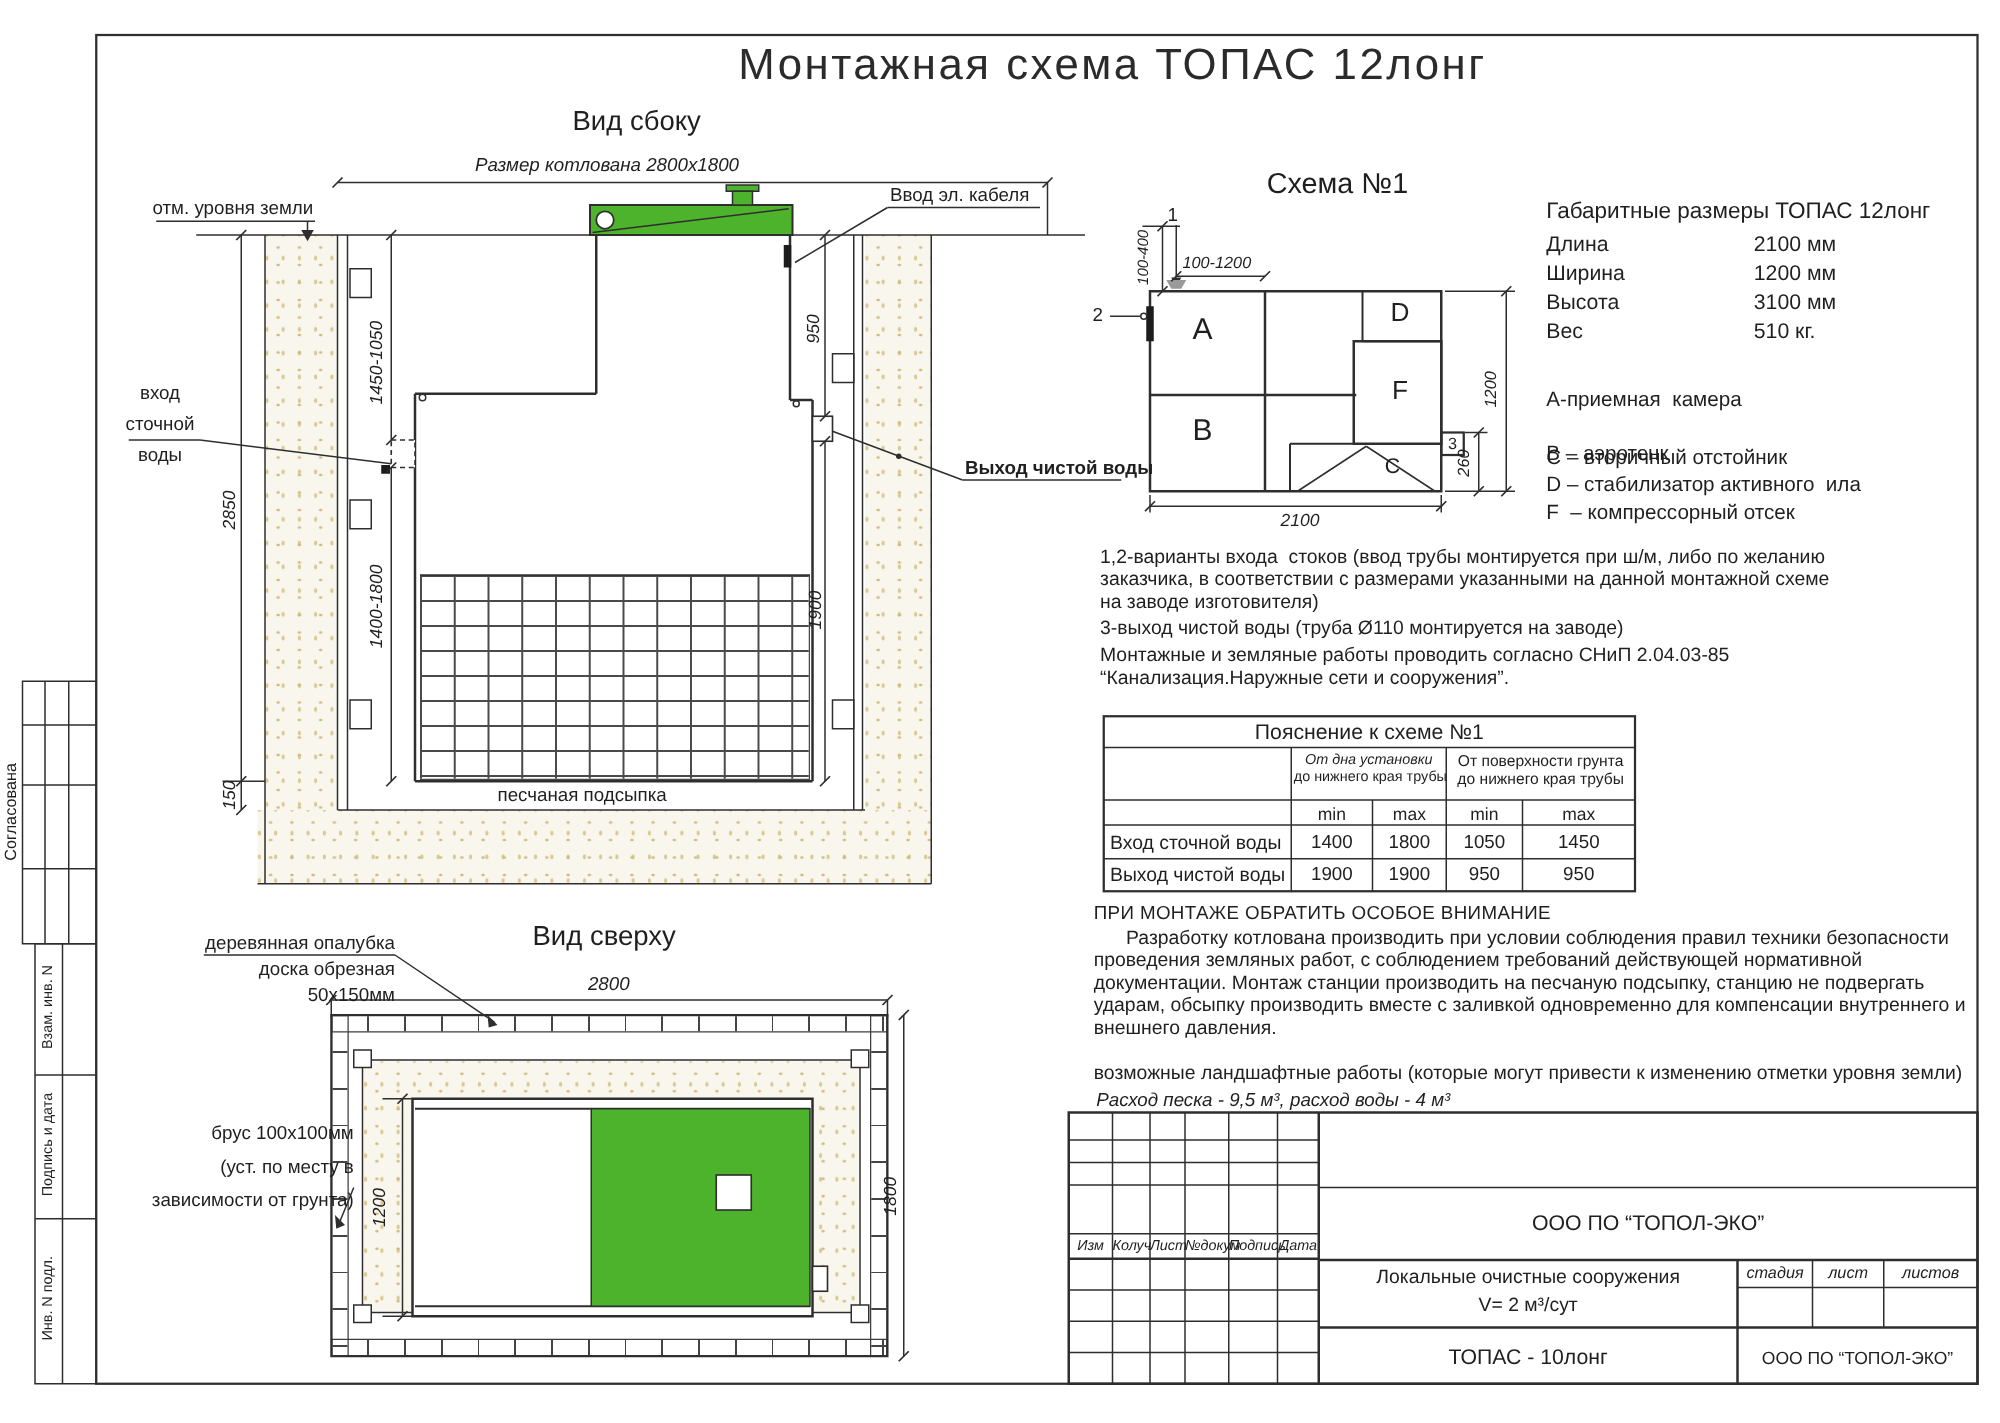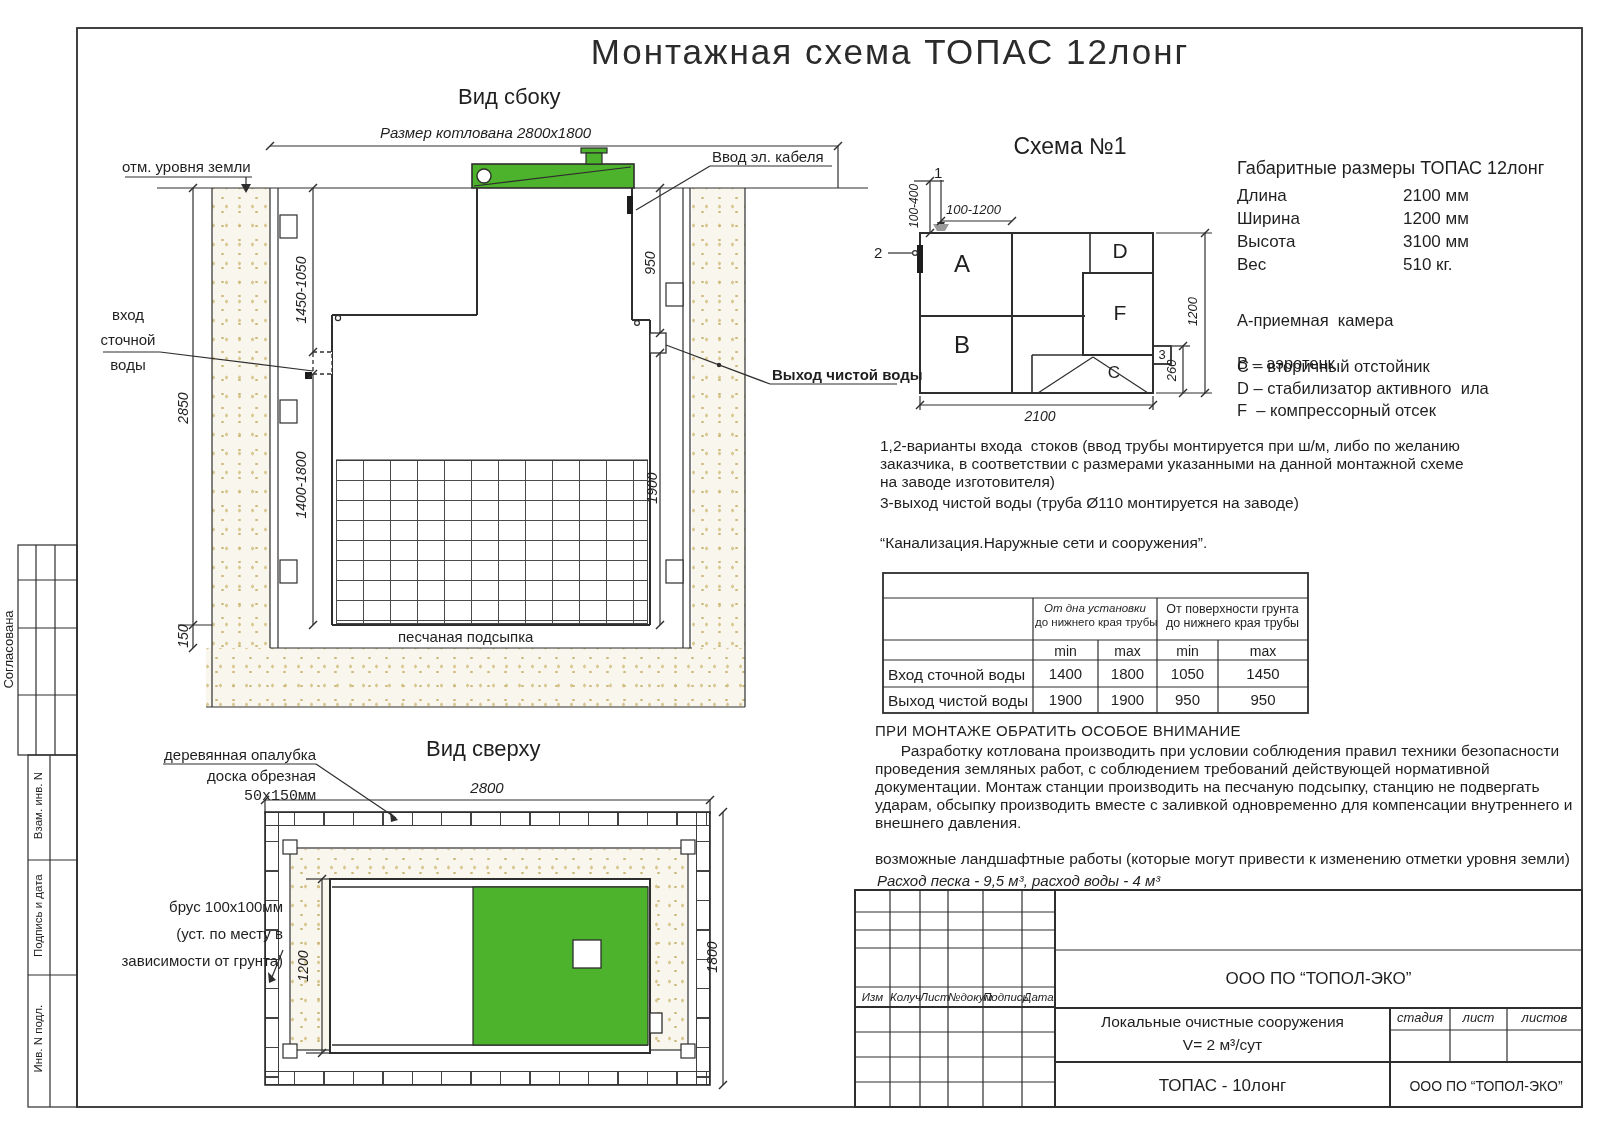--- a/index.html
+++ b/index.html
@@ -315,22 +315,24 @@
   <div class="t" style="left:1237px;top:311px;font-size:16.5px;">A-приемная  камера</div>
   <div class="t" style="left:1237px;top:354px;font-size:16.5px;">B – аэротенк</div>
   <div class="t" style="left:1237px;top:357px;font-size:16.5px;">C – вторичный отстойник</div>
   <div class="t" style="left:1237px;top:379px;font-size:16.5px;">D – стабилизатор активного  ила</div>
   <div class="t" style="left:1237px;top:401px;font-size:16.5px;">F  – компрессорный отсек</div>
 
   <div class="t" style="left:880px;top:437px;font-size:15.5px;">1,2-варианты входа  стоков (ввод трубы монтируется при ш/м, либо по желанию</div>
   <div class="t" style="left:880px;top:455px;font-size:15.5px;">заказчика, в соответствии с размерами указанными на данной монтажной схеме</div>
   <div class="t" style="left:880px;top:473px;font-size:15.5px;">на заводе изготовителя)</div>
   <div class="t" style="left:880px;top:494px;font-size:15.5px;">3-выход чистой воды (труба Ø110 монтируется на заводе)</div>
+  <div class="t" style="left:880px;top:516px;font-size:15.5px;">Монтажные и земляные работы проводить согласно СНиП 2.04.03-85</div>
   <div class="t" style="left:880px;top:534px;font-size:15.5px;">“Канализация.Наружные сети и сооружения”.</div>
 
+  <div class="t c" style="left:883px;top:576px;width:425px;font-size:17px;">Пояснение к схеме №1</div>
   <div class="t c" style="left:1035px;top:602px;width:120px;font-size:11.5px;font-style:italic;">От дна установки</div>
   <div class="t c" style="left:1035px;top:616px;width:120px;font-size:11.5px;">до нижнего края трубы</div>
   <div class="t c" style="left:1157px;top:602px;width:151px;font-size:12.5px;">От поверхности грунта</div>
   <div class="t c" style="left:1157px;top:616px;width:151px;font-size:12.5px;">до нижнего края трубы</div>
   <div class="t c" style="left:1033px;top:643px;width:65px;font-size:14px;">min</div>
   <div class="t c" style="left:1098px;top:643px;width:59px;font-size:14px;">max</div>
   <div class="t c" style="left:1157px;top:643px;width:61px;font-size:14px;">min</div>
   <div class="t c" style="left:1218px;top:643px;width:90px;font-size:14px;">max</div>
   <div class="t" style="left:888px;top:666px;font-size:15.5px;">Вход сточной воды</div>
   <div class="t c" style="left:1033px;top:665px;width:65px;font-size:15px;">1400</div>
@@ -348,21 +350,21 @@
   <div class="t" style="left:875px;top:742px;font-size:15.5px;">      Разработку котлована производить при условии соблюдения правил техники безопасности</div>
   <div class="t" style="left:875px;top:778px;font-size:15.5px;">документации. Монтаж станции производить на песчаную подсыпку, станцию не подвергать</div>
   <div class="t" style="left:875px;top:796px;font-size:15.5px;">ударам, обсыпку производить вместе с заливкой одновременно для компенсации внутреннего и</div>
   <div class="t" style="left:875px;top:814px;font-size:15.5px;">внешнего давления.</div>
   <div class="t" style="left:875px;top:850px;font-size:15.5px;">возможные ландшафтные работы (которые могут привести к изменению отметки уровня земли)</div>
   <div class="t it" style="left:877px;top:872px;font-size:15px;">Расход песка - 9,5 м³, расход воды - 4 м³</div>
 
   <div class="t" style="left:426px;top:736px;font-size:22px;">Вид сверху</div>
   <div class="t r" style="left:150px;top:746px;width:166px;font-size:15px;">деревянная опалубка</div>
   <div class="t r" style="left:150px;top:767px;width:166px;font-size:15px;">доска обрезная</div>
-  <div class="t r" style="left:150px;top:788px;width:166px;font-size:15px;font-family:Liberation Mono, monospace;">50х150мм</div>
+  <div class="t r" style="left:150px;top:788px;width:166px;font-size:15px;">50х150мм</div>
   <div class="t r" style="left:115px;top:898px;width:168px;font-size:15px;">брус 100х100мм</div>
   <div class="t r" style="left:115px;top:925px;width:168px;font-size:15px;">(уст. по месту в</div>
   <div class="t r" style="left:115px;top:952px;width:168px;font-size:15px;">зависимости от грунта)</div>
   <div class="t c it" style="left:437px;top:779px;width:100px;font-size:15px;">2800</div>
   <div class="t c rot it" style="left:682px;top:949px;width:60px;font-size:14px;">1800</div>
   <div class="t c rot it" style="left:273px;top:958px;width:60px;font-size:14px;">1200</div>
 
   <div class="t c" style="left:1060px;top:969px;width:517px;font-size:17px;">ООО ПО “ТОПОЛ-ЭКО”</div>
   <div class="t c it" style="left:855px;top:991px;width:35px;font-size:11.5px;">Изм</div>
   <div class="t c it" style="left:890px;top:991px;width:30px;font-size:11.5px;">Колуч</div>

